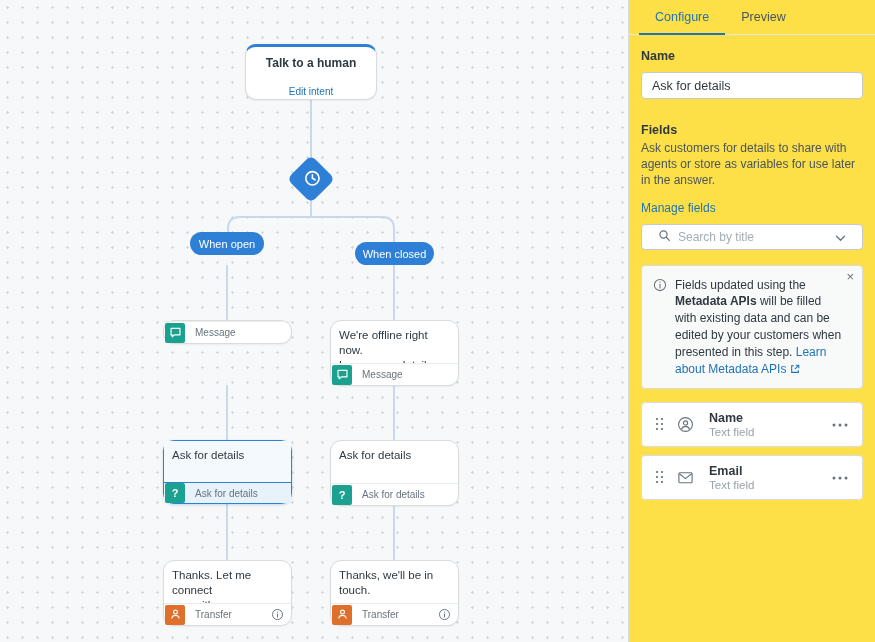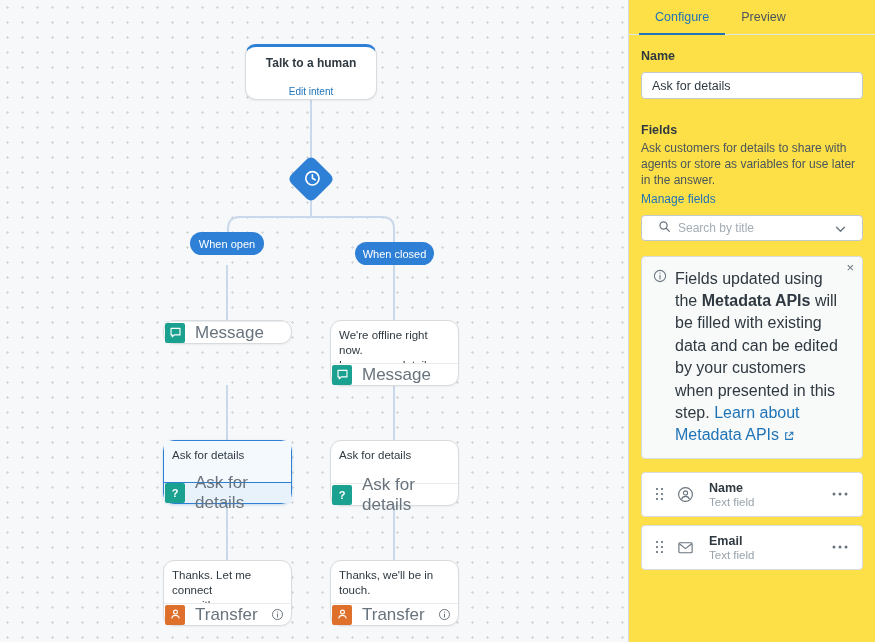--- a/index.html
+++ b/index.html
@@ -16,21 +16,21 @@
   .node { position:absolute; width:129px; background:#fff; border:1px solid #d8dcde;
     border-radius:11px; box-shadow:0 1px 2px rgba(0,0,0,.05); }
   .node-body { height:42px; padding:7px 8px 0 8px; overflow:hidden; }
   .node-title { font-size:11.5px; line-height:1.3; color:#2f3941; white-space:pre-line; }
   .node-footer { display:flex; align-items:center; height:22px; border-top:1px solid #e9ebed; }
   .type-icon { width:20px; height:20px; margin:1px; border-radius:2px; display:flex;
     align-items:center; justify-content:center; flex-shrink:0; }
   .type-icon.teal { background:#1ba18f; }
   .type-icon.orange { background:#de702b; }
   .type-icon .q { color:#fff; font-size:11px; font-weight:bold; }
-  .type-label { margin-left:9px; font-size:17px; color:#68737d; }
+  .type-label { margin-left:9px; font-size:10px; color:#68737d; }
   .foot-info { margin-left:auto; margin-right:7px; display:flex; }
 
   .node.root { left:245px; top:44px; width:132px; height:56px; border-top:3px solid #2e80d6;
     text-align:center; }
   .root-title { margin-top:9px; font-size:12px; font-weight:bold; color:#2f3941; }
   .root-link { margin-top:16px; font-size:10px; color:#1f73b7; cursor:pointer; }
 
   .node.msg-open { left:163px; top:320px; } .node.msg-closed { left:330px; top:320px; }
   .node.ask-open { left:163px; top:440px; } .node.ask-closed { left:330px; top:440px; }
   .node.tr-open  { left:163px; top:560px; } .node.tr-closed  { left:330px; top:560px; }
@@ -55,30 +55,30 @@
   .tab { padding:10px 16px 0 16px; font-size:12.5px; color:#49545c; cursor:pointer;
     border-bottom:2px solid transparent; margin-bottom:-1px; }
   .tab.active { color:#1f73b7; border-bottom-color:#1f73b7; }
   .panel-content { padding:14px 12px 0 12px; }
   .sec-heading { font-size:12.5px; font-weight:bold; color:#2f3941; }
   .sec-desc { margin-top:3px; font-size:12px; line-height:1.35; color:#49545c; }
   .text-input { width:100%; height:27px; margin-top:9px; border:1px solid #c2c8cc;
     border-radius:4px; padding:0 10px; font-size:12.5px; color:#2f3941;
     font-family:"Liberation Sans","DejaVu Sans",sans-serif; }
   .fields-head { margin-top:24px; }
-  .manage-link { display:inline-block; margin-top:3px; font-size:12px; color:#1f73b7; cursor:pointer; }
+  .manage-link { display:inline-block; margin-top:12px; font-size:12px; color:#1f73b7; cursor:pointer; }
   .search-box { display:flex; align-items:center; margin-top:8px; height:26px;
     border:1px solid #c2c8cc; border-radius:4px; padding:0 16px; background:#fff; }
   .search-box input { border:none; outline:none; flex:1; margin-left:7px; font-size:12px;
     color:#2f3941; font-family:"Liberation Sans","DejaVu Sans",sans-serif; background:transparent; }
   .search-box input::placeholder { color:#a3adb5; }
 
   .banner { position:relative; margin-top:15px; border:1px solid #d8dcde; border-radius:4px;
     background:#f8f9f9; padding:11px 20px 11px 11px; display:flex; }
-  .banner-text { margin-left:8px; font-size:16px; line-height:1.4; color:#2f3941; }
+  .banner-text { margin-left:8px; font-size:12px; line-height:1.4; color:#2f3941; }
   .banner-text a { color:#1f73b7; text-decoration:none; cursor:pointer; }
   .banner-close { position:absolute; top:3px; right:8px; font-size:13px; color:#68737d; cursor:pointer; }
   .banner-info { flex-shrink:0; margin-top:1px; }
 
   .field-card { display:flex; align-items:center; height:45px; border:1px solid #d8dcde;
     border-radius:4px; padding:0 14px; background:#fff; }
   .field-card.first { margin-top:13px; } .field-card + .field-card { margin-top:8px; }
   .drag-handle { cursor:grab; display:flex; }
   .card-type-icon { margin-left:13px; display:flex; }
   .card-text { margin-left:15px; }

